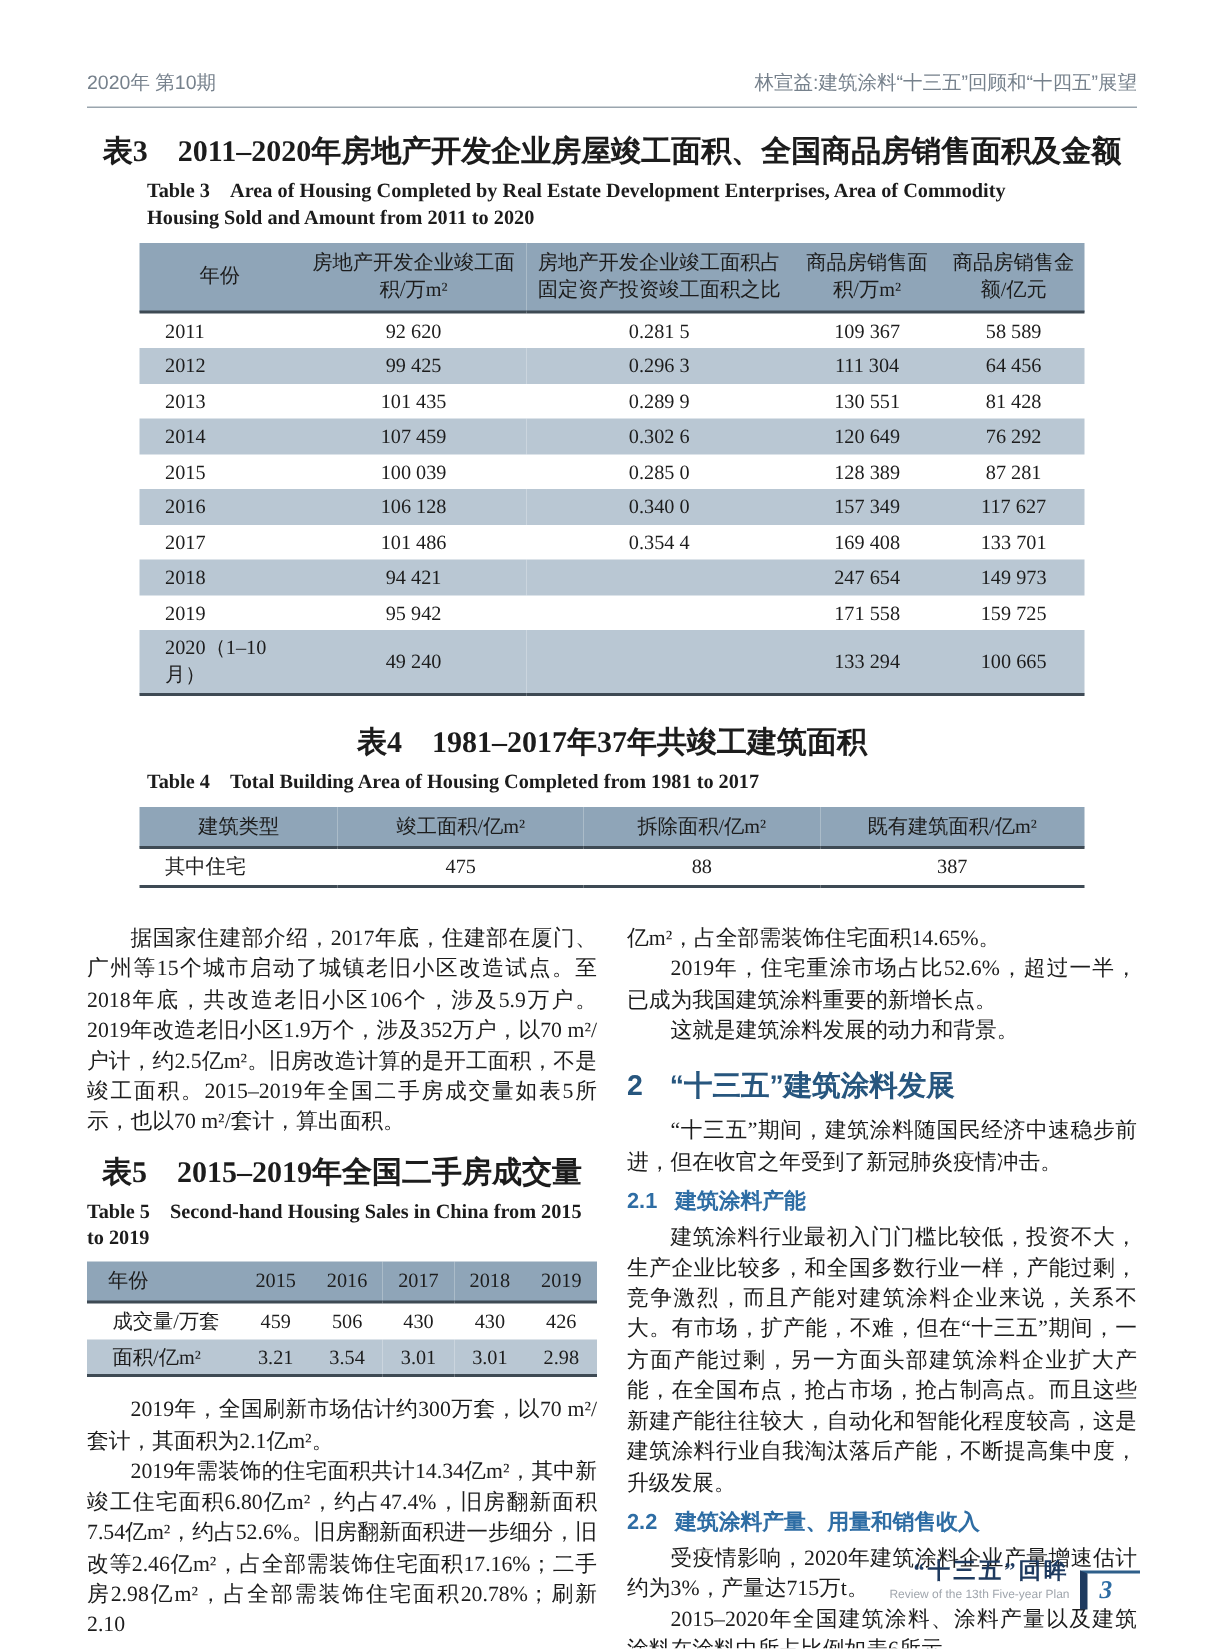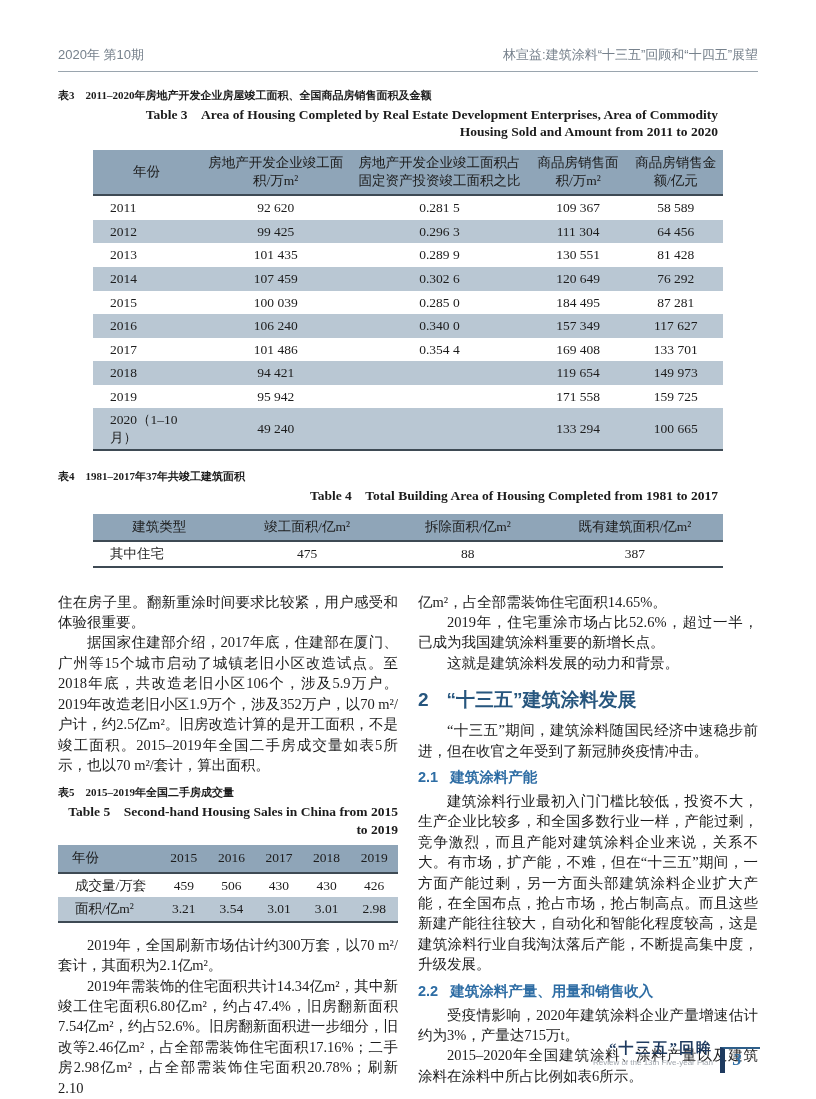--- a/index.html
+++ b/index.html
@@ -4,22 +4,22 @@
 <style>
   html,body{margin:0;padding:0;background:#fff;}
   .page{position:relative;width:816px;height:1099px;background:#fff;box-sizing:border-box;
         padding:46px 58px 0 58px;overflow:hidden;
         font-family:"Liberation Serif","DejaVu Serif",serif;color:#1c1c1c;}
   
   .page-header{display:flex;justify-content:space-between;align-items:flex-end;
         font-family:"Liberation Sans","DejaVu Sans",sans-serif;font-size:13px;color:#76818c;
         padding-bottom:7px;border-bottom:1px solid #9aa5ae;}
   
-  .tbl-title-zh{text-align:left;font-weight:bold;font-size:11px;margin-top:16px;line-height:1.35;}
-  .tbl-title-en{text-align:right;font-weight:bold;font-size:13.5px;margin:3px 40px 0 40px;line-height:1.3;}
+  .tbl-title-zh{text-align:center;font-weight:bold;font-size:20px;margin-top:16px;line-height:1.35;}
+  .tbl-title-en{text-align:left;font-weight:bold;font-size:13.5px;margin:3px 40px 0 40px;line-height:1.3;}
   .tbl-title-zh.small{margin-top:10px;}
   
   .data-table{border-collapse:collapse;table-layout:fixed;margin:9px auto 0 auto;
         border-bottom:2px solid #3e4a54;}
   .data-table th{background:#8fa5b8;font-weight:normal;font-size:13.5px;line-height:1.35;
         padding:4px 5px;border-bottom:2px solid #3e4a54;text-align:center;vertical-align:middle;}
   .data-table td{font-size:13.5px;line-height:1.3;padding:3px 5px;text-align:center;vertical-align:middle;}
   .data-table tbody tr:nth-child(even){background:#b9c7d3;}
   .wide-table{width:630px;}
   .t3 td:first-child,.t4 td:first-child,.t5 td:first-child{text-align:left;padding-left:17px;}
@@ -102,42 +102,42 @@
           <td>2014</td>
           <td>107 459</td>
           <td>0.302 6</td>
           <td>120 649</td>
           <td>76 292</td>
         </tr>
         <tr>
           <td>2015</td>
           <td>100 039</td>
           <td>0.285 0</td>
-          <td>184 495</td>
+          <td>128 389</td>
           <td>87 281</td>
         </tr>
         <tr>
           <td>2016</td>
-          <td>106 240</td>
+          <td>106 128</td>
           <td>0.340 0</td>
           <td>157 349</td>
           <td>117 627</td>
         </tr>
         <tr>
           <td>2017</td>
           <td>101 486</td>
           <td>0.354 4</td>
           <td>169 408</td>
           <td>133 701</td>
         </tr>
         <tr>
           <td>2018</td>
           <td>94 421</td>
           <td></td>
-          <td>119 654</td>
+          <td>247 654</td>
           <td>149 973</td>
         </tr>
         <tr>
           <td>2019</td>
           <td>95 942</td>
           <td></td>
           <td>171 558</td>
           <td>159 725</td>
         </tr>
         <tr>
@@ -176,21 +176,20 @@
           <td>88</td>
           <td>387</td>
         </tr>
       </tbody>
     </table>
   </div>
 
   <div class="columns">
 
     <div class="col">
-      <p class="para">住在房子里。翻新重涂时间要求比较紧，用户感受和体验很重要。</p>
       <p class="para indent">据国家住建部介绍，2017年底，住建部在厦门、广州等15个城市启动了城镇老旧小区改造试点。至2018年底，共改造老旧小区106个，涉及5.9万户。2019年改造老旧小区1.9万个，涉及352万户，以70 m²/户计，约2.5亿m²。旧房改造计算的是开工面积，不是竣工面积。2015–2019年全国二手房成交量如表5所示，也以70 m²/套计，算出面积。</p>
 
       <div>
         <div class="tbl-title-zh small">表5　2015–2019年全国二手房成交量</div>
         <div class="tbl-title-en" style="margin-left:0;margin-right:0;">Table 5　Second-hand Housing Sales in China from 2015 to 2019</div>
         <table class="data-table t5">
           <colgroup>
               <col style="width:30%">
               <col style="width:14%">
               <col style="width:14%">

